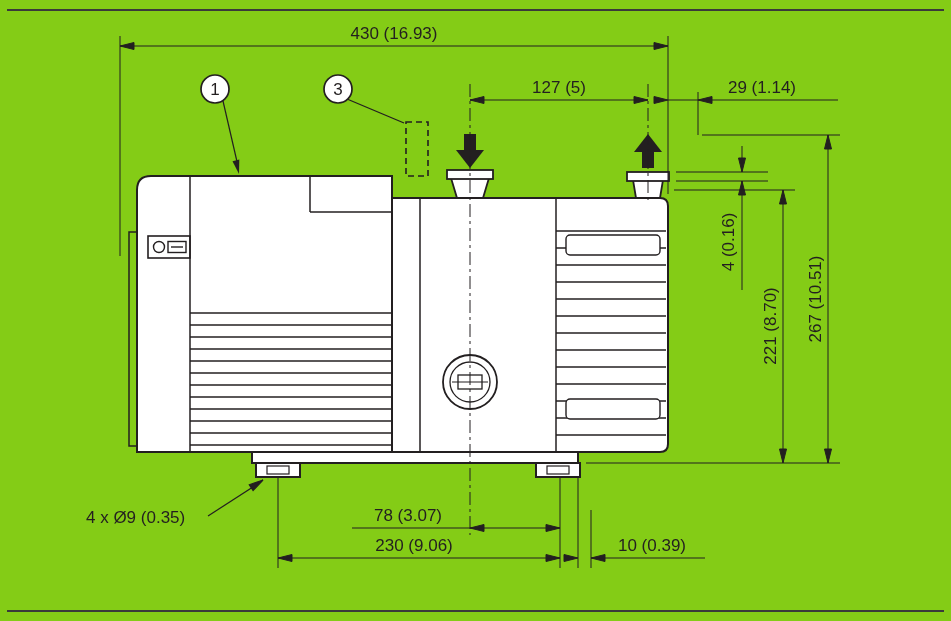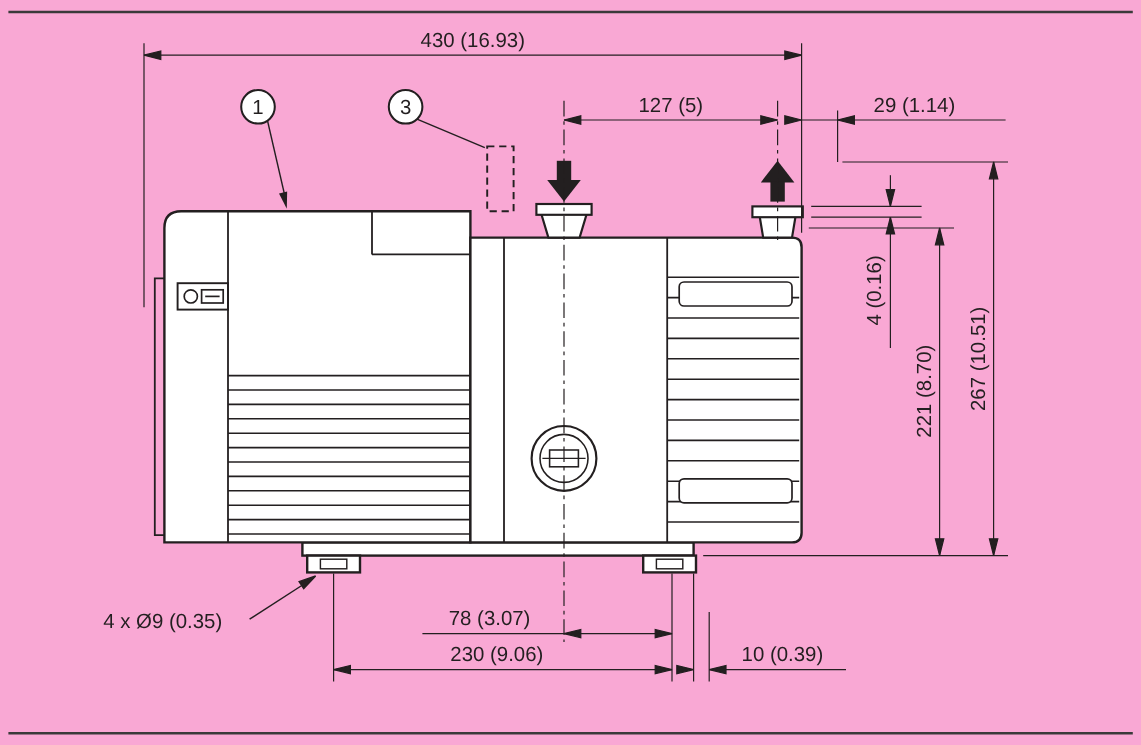--- a/index.html
+++ b/index.html
@@ -1,16 +1,16 @@
 <!DOCTYPE html>
 <html><head>
 <meta charset="utf-8">
 <style>
   html,body{margin:0;padding:0;background:#ffffff;}
-  .stage{position:relative;width:951px;height:621px;background:#f9a8d4;overflow:hidden;
+  .stage{position:relative;width:951px;height:621px;background:#84cc16;overflow:hidden;
          font-family:"Liberation Sans",sans-serif;}
   svg{position:absolute;left:0;top:0;}
   .dim-text{font-family:"Liberation Sans",sans-serif;font-size:17px;fill:#231f20;}
   .balloon-text{font-family:"Liberation Sans",sans-serif;font-size:17px;fill:#231f20;}
 </style>
 </head>
 <body>
 
 <div class="stage">
 <svg width="951" height="621" viewBox="0 0 951 621">

